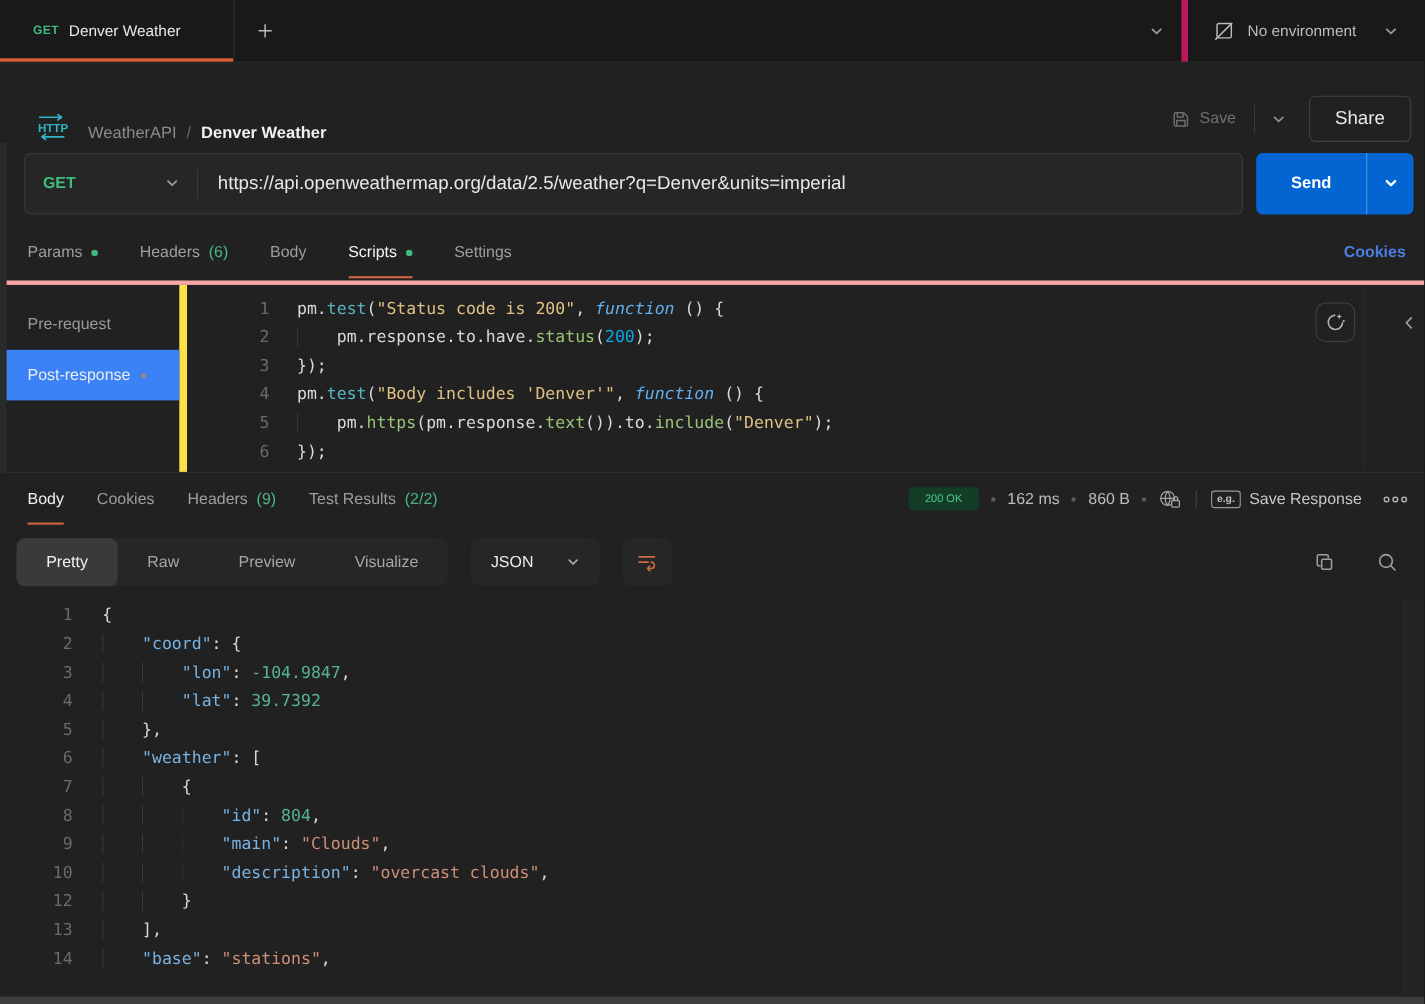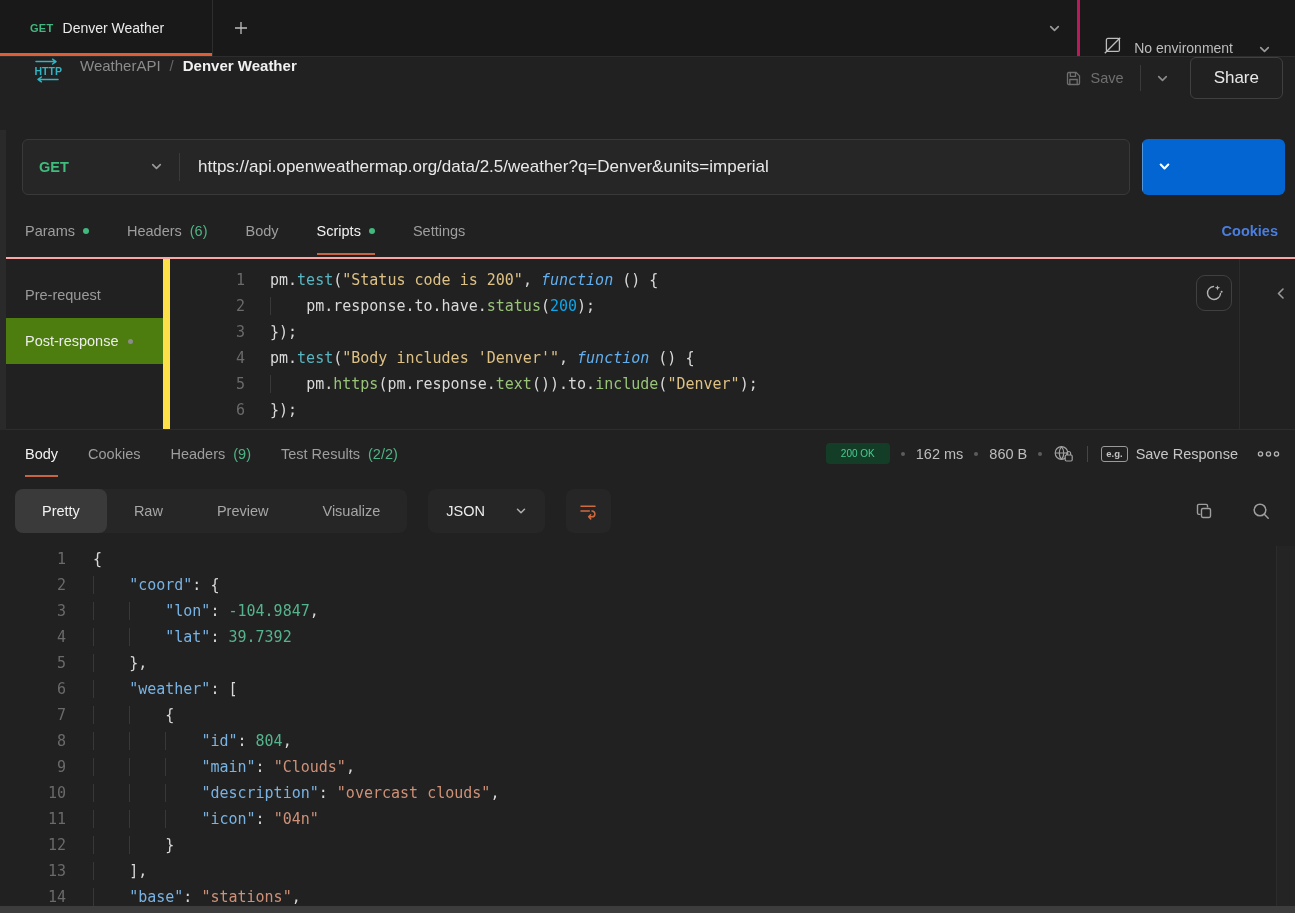--- a/index.html
+++ b/index.html
@@ -9,26 +9,26 @@
 
   
   .topbar{height:57px;background:#191919;border-bottom:1px solid #2d2d2d;display:flex;align-items:stretch;box-sizing:border-box}
   .reqtab{display:flex;align-items:center;gap:9px;padding:0 48px 0 30px;border-right:1px solid #2d2d2d;position:relative;cursor:default}
   .reqtab .m{color:#41b87d;font-size:11px;font-weight:700;letter-spacing:.3px}
   .reqtab .t{color:#eaeaea;font-size:14px}
   .reqtab .ul{position:absolute;left:0;bottom:0;height:3px;width:100%;background:#dd5f33}
   .plusbtn{width:56px;display:flex;align-items:center;justify-content:center;color:#bdbdbd}
   .tb-spacer{flex:1}
   .tb-chev{width:46px;display:flex;align-items:center;justify-content:center;color:#9a9a9a}
-  .envbox{border-left:3px solid #be185d;display:flex;align-items:flex-end;gap:11px;padding:0 24px 0 22px;color:#bdbdbd}
+  .envbox{border-left:6px solid #be185d;display:flex;align-items:center;gap:11px;padding:0 24px 0 22px;color:#bdbdbd}
   .envbox .lbl{font-size:14px;color:#bdbdbd}
   .envbox .chev{color:#9a9a9a;margin-left:14px}
 
   
-  .crumb{height:72px;display:flex;align-items:flex-start;padding:0 12px 0 30px;box-sizing:border-box}
+  .crumb{height:72px;display:flex;align-items:flex-end;padding:0 12px 0 30px;box-sizing:border-box}
   .httpbadge{margin-right:16px;color:#2fb5c4}
   .crumb .col{color:#8b8b8b;font-size:15px}
   .crumb .sep{color:#666;margin:0 9px;font-size:15px}
   .crumb .req{color:#f1f1f1;font-size:15px;font-weight:700}
   .crumb-right{margin-left:auto;display:flex;align-items:center}
   .savebtn{display:flex;align-items:center;gap:9px;color:#6f6f6f;font-size:14.5px;padding:0 10px}
   .vdiv{width:1px;height:26px;background:#3a3a3a;margin:0 6px}
   .chevbtn{color:#8d8d8d;padding:0 9px}
   .sharebtn{margin-left:12px;border:1px solid #404040;border-radius:6px;padding:10px 23px;color:#e8e8e8;font-size:17px;background:transparent}
 
@@ -39,33 +39,33 @@
   .methodbox .m{color:#3ebd7d;font-weight:700;font-size:14.5px}
   .methodbox .chev{margin-left:auto;color:#9a9a9a}
   .urlsep{width:1px;align-self:stretch;margin:13px 0;background:#3a3a3a}
   .urltext{padding-left:18px;color:#e8e8e8;font-size:17px;white-space:nowrap}
   .sendbtn{width:143px;height:56px;margin-left:12px;background:#0265d2;border-radius:6px;display:flex;align-items:stretch;color:#fff;overflow:hidden}
   .send-main{flex:1;display:flex;align-items:center;justify-content:center;font-size:15px;font-weight:700}
   .send-div{width:1px;background:rgba(255,255,255,.32)}
   .send-chev{width:42px;display:flex;align-items:center;justify-content:center}
 
   
-  .reqtabs{height:55px;display:flex;align-items:center;padding-left:25px;gap:38px;box-sizing:border-box;border-bottom:2px solid #fca5a5}
+  .reqtabs{height:55px;display:flex;align-items:center;padding-left:25px;gap:38px;box-sizing:border-box;border-bottom:4px solid #fca5a5}
   .rtab{position:relative;height:100%;display:flex;align-items:center;gap:8px;font-size:14.5px;color:#9e9e9e;cursor:default}
   .rtab.active{color:#f2f2f2}
   .rtab .dot{width:6px;height:6px;border-radius:50%;background:#41b87d}
   .rtab .cnt{color:#4db583}
   .rtab .ul{position:absolute;bottom:2px;left:0;width:100%;height:2px;background:#c96442}
   .cookies{margin-left:auto;padding-right:17px;color:#4a7fe0;font-size:14.5px;font-weight:700}
 
   
   .workbench{height:170px;display:flex;box-sizing:border-box}
   .wside{width:170px;border-right:7px solid #fde047;box-sizing:border-box;padding-top:13px;flex:none}
   .sitem{height:46px;display:flex;align-items:center;gap:9px;padding-left:25px;font-size:14.5px;color:#9a9a9a}
-  .sitem.active{background:#4d7c0f;color:#ececec}
+  .sitem.active{background:#3b82f6;color:#ececec}
   .sitem .sdot{width:5px;height:5px;border-radius:50%;background:#8b8b8b}
   .weditor{flex:1;position:relative;padding-top:8px;font-family:"DejaVu Sans Mono",monospace;font-size:15px;overflow:hidden}
   .code-line{display:flex;height:26px;line-height:26px}
   .ln{text-align:right;color:#6a6a6a;flex:none}
   .weditor .ln{width:75px}
   .weditor .ct{margin-left:25px}
   .ct{white-space:pre}
   .postbot{position:absolute;top:16px;right:7px;width:36px;height:36px;border:1px solid #404040;border-radius:9px;display:flex;align-items:center;justify-content:center;color:#b5b5b5;background:transparent;box-sizing:border-box}
   .wrail{width:55px;border-left:1px solid #2c2c2c;position:relative;flex:none}
   .wrail .collapse{position:absolute;top:27px;right:8px;color:#9a9a9a}
@@ -197,20 +197,21 @@
         <span class="chev">
             <svg width="13" height="13" viewBox="0 0 12 12" fill="none" stroke="currentColor" stroke-width="1.5" stroke-linecap="round" stroke-linejoin="round">
               <path d="M2.5 4.25 6 7.75 9.5 4.25"></path>
             </svg>
           </span>
       </div>
       <div class="urlsep"></div>
       <div class="urltext">https://api.openweathermap.org/data/2.5/weather?q=Denver&amp;units=imperial</div>
     </div>
     <div class="sendbtn">
+      <div class="send-main">Send</div>
       <div class="send-div"></div>
       <div class="send-chev">
         <span>
             <svg width="13" height="13" viewBox="0 0 12 12" fill="none" stroke="currentColor" stroke-width="2" stroke-linecap="round" stroke-linejoin="round">
               <path d="M2.5 4.25 6 7.75 9.5 4.25"></path>
             </svg>
           </span>
       </div>
     </div>
   </div>
@@ -420,24 +421,20 @@
         </div>
         <div class="code-line">
           <span class="ln">9</span>
           <span class="ct"><span class="tk-ind">    </span><span class="tk-ind">    </span><span class="tk-ind">    </span><span class="tk-k">"main"</span><span class="tk-w">: </span><span class="tk-s">"Clouds"</span><span class="tk-w">,</span></span>
         </div>
         <div class="code-line">
           <span class="ln">10</span>
           <span class="ct"><span class="tk-ind">    </span><span class="tk-ind">    </span><span class="tk-ind">    </span><span class="tk-k">"description"</span><span class="tk-w">: </span><span class="tk-s">"overcast clouds"</span><span class="tk-w">,</span></span>
         </div>
         <div class="code-line">
-          <span class="ln">11</span>
-          <span class="ct"><span class="tk-ind">    </span><span class="tk-ind">    </span><span class="tk-ind">    </span><span class="tk-k">"icon"</span><span class="tk-w">: </span><span class="tk-s">"04n"</span></span>
-        </div>
-        <div class="code-line">
           <span class="ln">12</span>
           <span class="ct"><span class="tk-ind">    </span><span class="tk-ind">    </span><span class="tk-w">}</span></span>
         </div>
         <div class="code-line">
           <span class="ln">13</span>
           <span class="ct"><span class="tk-ind">    </span><span class="tk-w">],</span></span>
         </div>
         <div class="code-line">
           <span class="ln">14</span>
           <span class="ct"><span class="tk-ind">    </span><span class="tk-k">"base"</span><span class="tk-w">: </span><span class="tk-s">"stations"</span><span class="tk-w">,</span></span>

